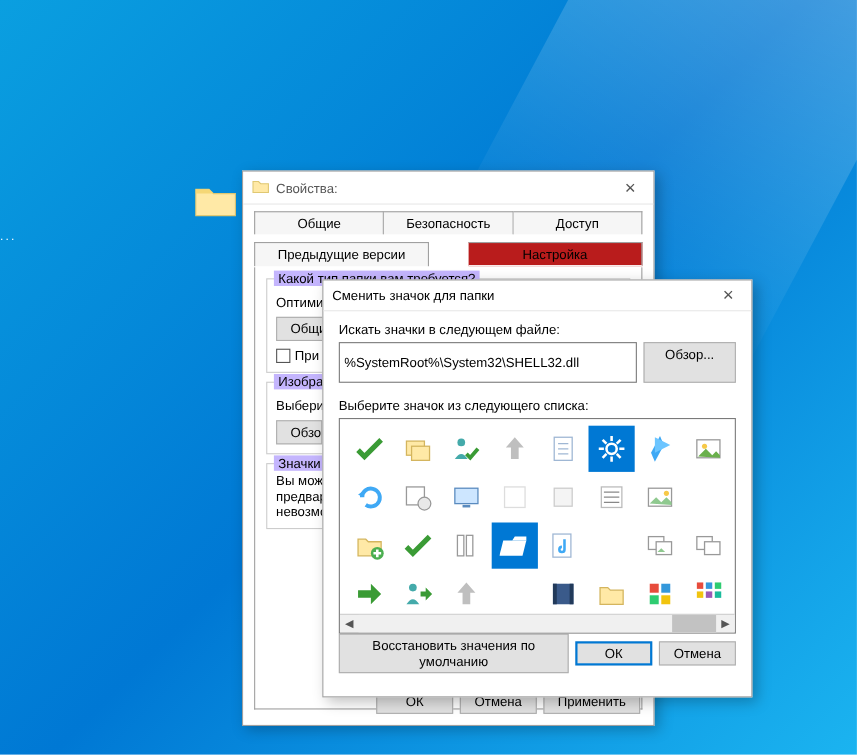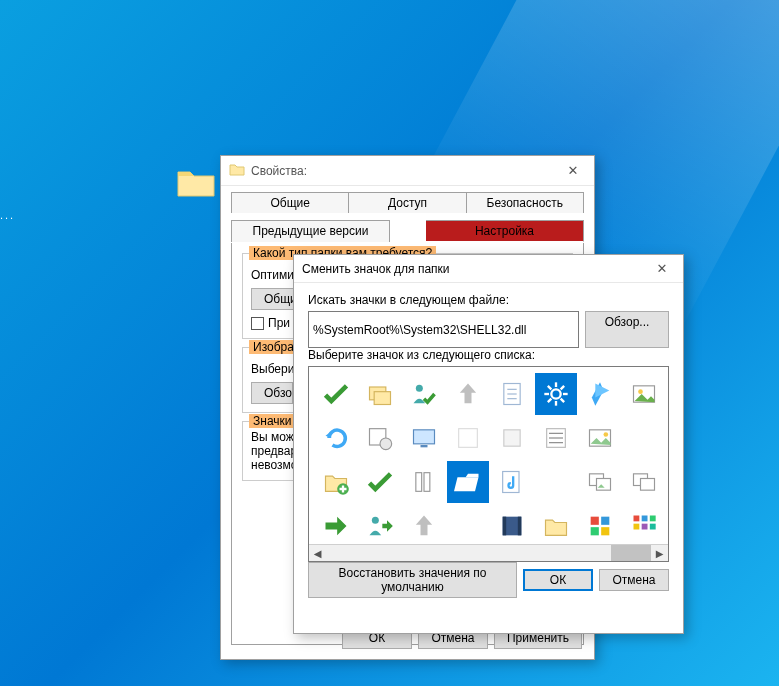--- a/index.html
+++ b/index.html
@@ -62,21 +62,21 @@
     margin: 0 10px; border: 1px solid #a0a0a0; border-top: none;
     padding: 10px 10px 60px 10px; position: relative;
     height: 402px;
   }
   .group {
     border: 1px solid #ccc; margin-bottom: 8px; padding: 8px;
     position: relative;
   }
   .group-title {
     position: absolute; top: -8px; left: 6px;
-    background: #fdba74; padding: 0 4px; font-size: 12px;
+    background: #c4b5fd; padding: 0 4px; font-size: 12px;
   }
   .inline { display: flex; align-items: center; gap: 4px; flex-wrap: wrap; }
   .field-row { margin-top: 6px; }
   .checkbox { width: 13px; height: 13px; border: 1px solid #555; display: inline-block; }
   .btn {
     border: 1px solid #adadad; background: #e1e1e1;
     padding: 3px 12px; font-size: 12px; cursor: pointer;
     text-align: center; min-width: 70px;
   }
   .btn.primary { border: 2px solid #0078d4; padding: 2px 20px; }
@@ -150,22 +150,22 @@
             <path d="M1 3 h5 l2 2 h7 v8 h-14 z" fill="#ffe9a6" stroke="#e0c872"></path>
           </svg>
       </span>
       <span>Свойства:</span>
     </span>
     <span class="close-x">✕</span>
   </div>
 
   <div class="tabs-row">
     <div class="tab inactive">Общие</div>
+    <div class="tab inactive">Безопасность</div>
     <div class="tab inactive">Доступ</div>
-    <div class="tab inactive">Безопасность</div>
   </div>
   <div class="tabs-row second">
     <div class="tab inactive">Предыдущие версии</div>
     <div class="tab active">Настройка</div>
   </div>
 
   <div class="tab-pane">
     <div class="group">
       <span class="group-title trunc">Какой тип папки вам требуется?</span>
       <div class="field-row trunc">Оптими</div>
@@ -206,21 +206,21 @@
     <span>Сменить значок для папки</span>
     <span class="close-x">✕</span>
   </div>
   <div class="cd-body">
     <div>Искать значки в следующем файле:</div>
     <div class="input-row">
       <input class="text-input" value="%SystemRoot%\System32\SHELL32.dll" style="">
       <div class="btn" style="min-width:84px;">Обзор...</div>
     </div>
 
-    <div style="margin-top:0;">Выберите значок из следующего списка:</div>
+    <div style="margin-top:14px;">Выберите значок из следующего списка:</div>
     <div class="icon-pane">
       <div class="icon-grid">
 
         <div class="icon-cell">
             <svg viewBox="0 0 24 24">
               <path d="M3 13 l5 5 L21 5" stroke="#3a9b35" stroke-width="4" fill="none"></path>
             </svg>
           </div>
         <div class="icon-cell">
             <svg viewBox="0 0 24 24">

